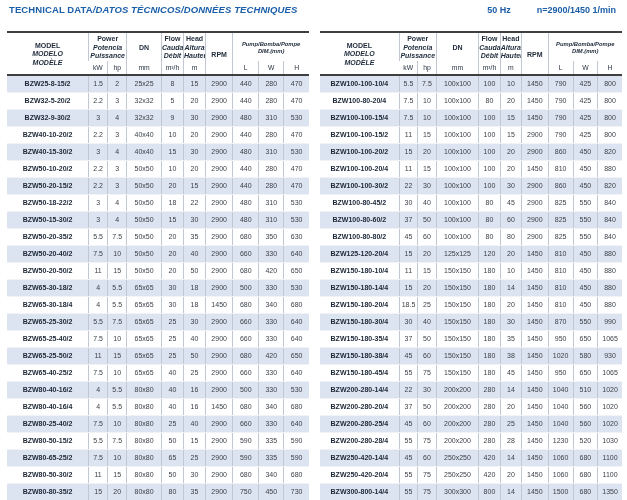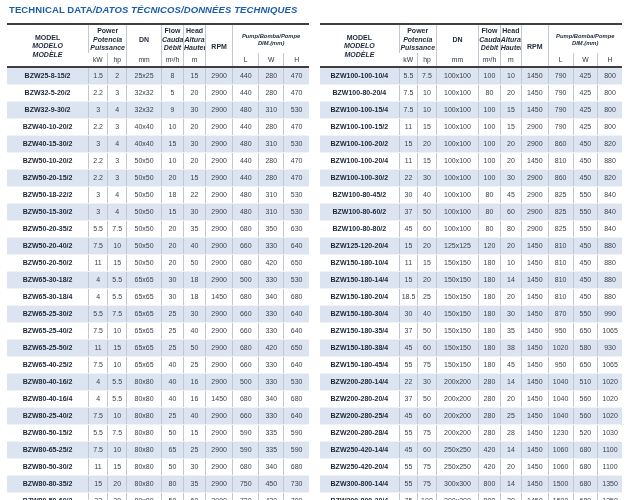--- a/index.html
+++ b/index.html
@@ -2,21 +2,21 @@
 <html><head>
 <meta charset="utf-8">
 <style>
   html,body{margin:0;padding:0;}
   body{
     width:627px;height:500px;overflow:hidden;background:#ffffff;
     font-family:"Liberation Sans", sans-serif;
     -webkit-font-smoothing:antialiased;
   }
   .page{padding:3px 5px 0 7px;}
-  .topbar{display:flex;justify-content:space-between;align-items:flex-end;padding:1px 4px 8px 2px;}
+  .topbar{display:flex;justify-content:space-between;align-items:flex-end;padding:1px 4px 16px 2px;}
   .doc-title{font-size:9.5px;font-weight:bold;color:#1b5ea9;letter-spacing:.1px;white-space:nowrap;}
   .doc-title .it{font-style:italic;}
   .freq{font-size:9px;font-weight:bold;color:#1b5ea9;white-space:nowrap;display:flex;gap:26px;padding-right:2px;}
   .tables{display:flex;gap:11px;}
   .tblwrap{flex:1 1 0;}
   table{border-collapse:collapse;table-layout:fixed;width:100%;
         border-top:2px solid #3f3f3f;border-bottom:2px solid #3f3f3f;}
   th,td{margin:0;padding:0;text-align:center;vertical-align:middle;overflow:hidden;white-space:nowrap;}
   th+th,td+td{border-left:1px solid #c2c8d2;}
   thead th{color:#1e2a3a;background:#ffffff;}
@@ -39,20 +39,24 @@
 </style>
 </head>
 <body>
 
 <div class="page">
 
   <div class="topbar">
     <div class="doc-title">
       <span>TECHNICAL DATA</span><span class="it">/DATOS TÉCNICOS/DONNÉES TECHNIQUES</span>
     </div>
+    <div class="freq">
+      <span>50 Hz</span>
+      <span>n=2900/1450 1/min</span>
+    </div>
   </div>
 
   <div class="tables">
 
     <div class="tblwrap">
       <table>
         <colgroup>
           <col class="c-model">
             <col class="c-kw">
             <col class="c-hp">

